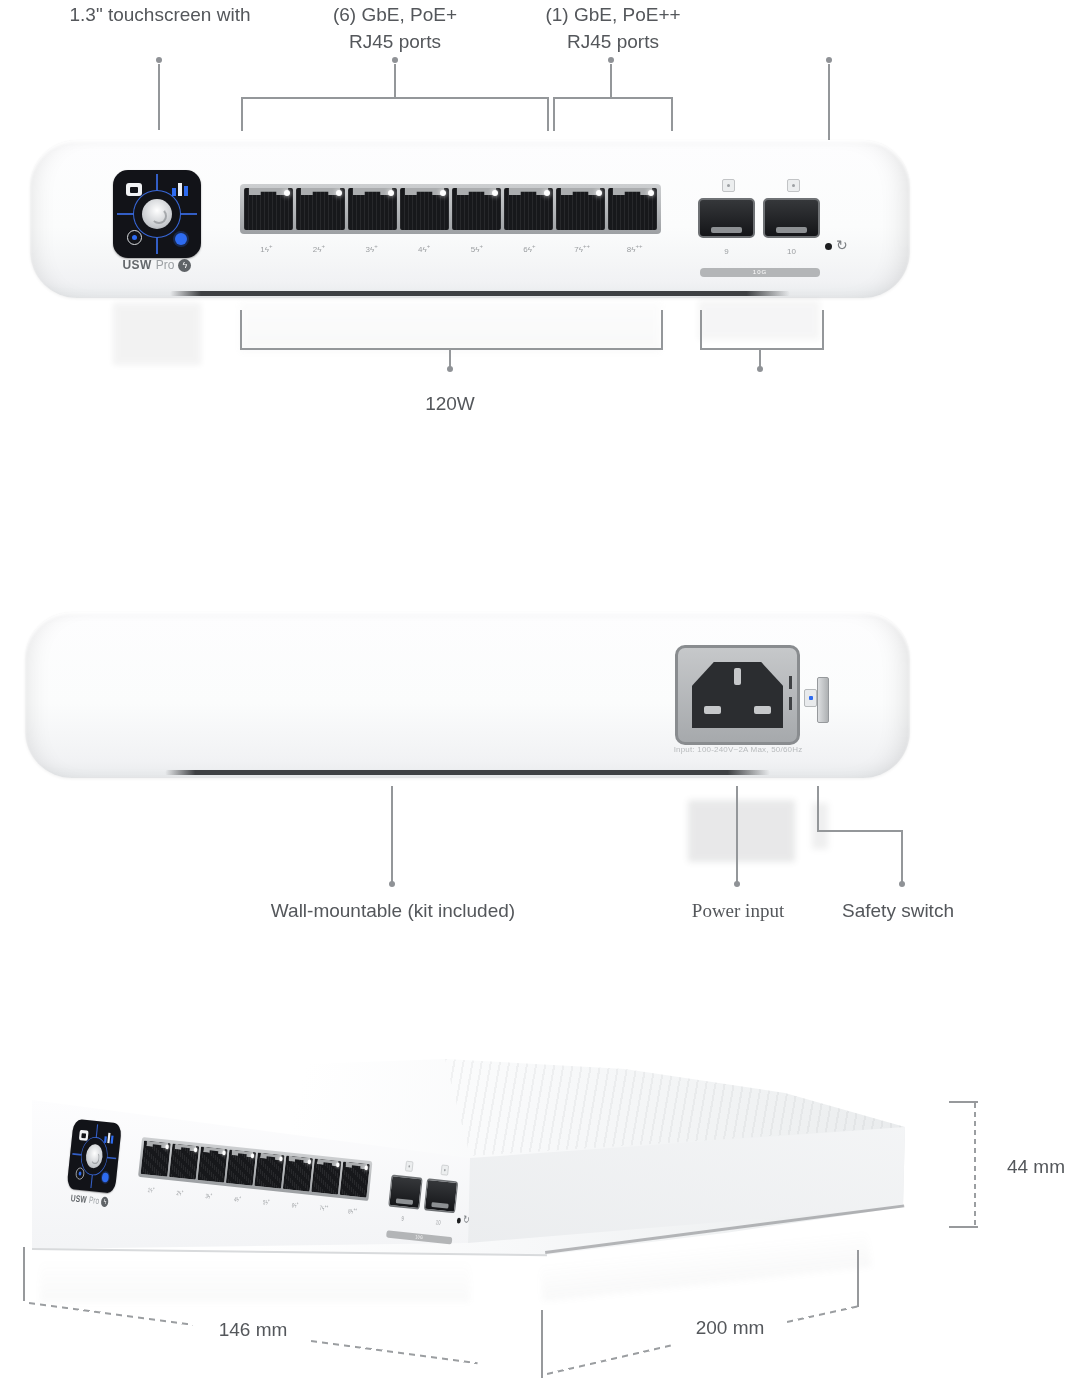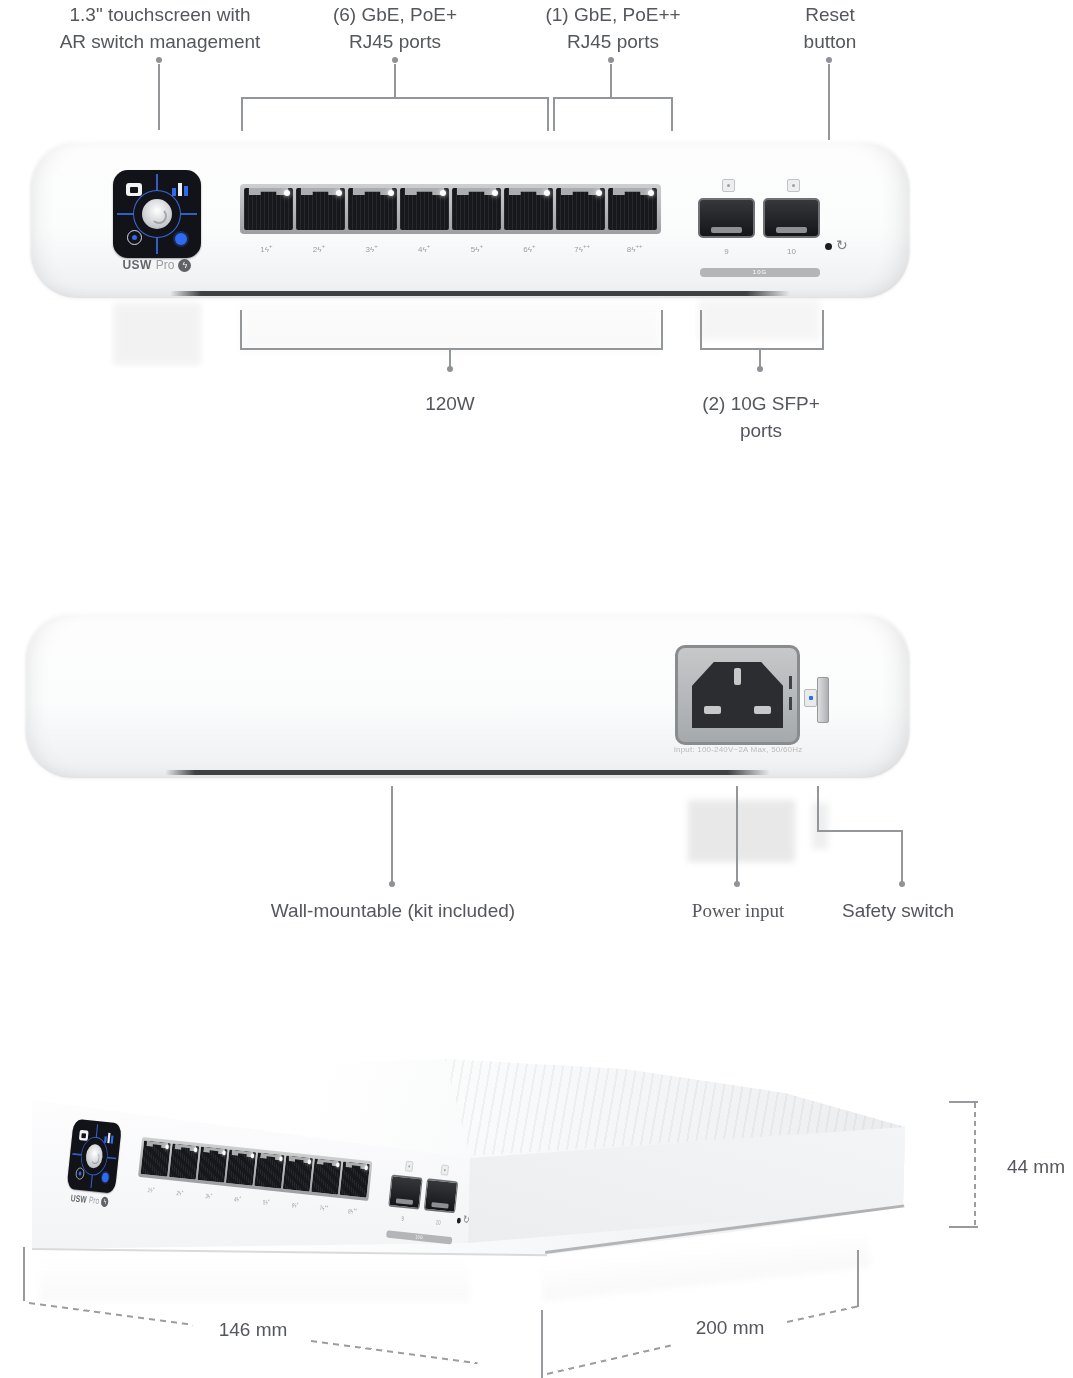--- a/index.html
+++ b/index.html
@@ -121,33 +121,28 @@
   
   .ghost{position:absolute;filter:blur(3px);transform:scaleY(-1);}
 </style>
 </head>
 <body>
 
 <div id="stage">
 
   <div class="co-label" style="left:10px;top:1px;width:300px;">
     <div>1.3" touchscreen with</div>
-    <div>AR switch management</div>
   </div>
   <div class="co-label" style="left:295px;top:1px;width:200px;">
     <div>(6) GbE, PoE+</div>
     <div>RJ45 ports</div>
   </div>
   <div class="co-label" style="left:513px;top:1px;width:200px;">
     <div>(1) GbE, PoE++</div>
     <div>RJ45 ports</div>
-  </div>
-  <div class="co-label" style="left:730px;top:1px;width:200px;">
-    <div>Reset</div>
-    <div>button</div>
   </div>
 
   <div class="co-dot" style="left:156px;top:57px;"></div>
   <div class="co-line" style="left:158px;top:64px;height:66px;"></div>
   <div class="co-dot" style="left:392px;top:57px;"></div>
   <div class="co-line" style="left:394px;top:64px;height:34px;"></div>
   <div class="bracket-down" style="left:241px;top:97px;width:304px;height:32px;"></div>
   <div class="co-dot" style="left:608px;top:57px;"></div>
   <div class="co-line" style="left:610px;top:64px;height:34px;"></div>
   <div class="bracket-down" style="left:553px;top:97px;width:116px;height:32px;"></div>
@@ -215,24 +210,20 @@
 
   <div class="bracket-up" style="left:240px;top:310px;width:419px;height:38px;"></div>
   <div class="co-line" style="left:449px;top:348px;height:19px;"></div>
   <div class="co-dot" style="left:447px;top:366px;"></div>
   <div class="co-label" style="left:300px;top:390px;width:300px;">
     <div>120W</div>
   </div>
   <div class="bracket-up" style="left:700px;top:310px;width:120px;height:38px;"></div>
   <div class="co-line" style="left:759px;top:348px;height:19px;"></div>
   <div class="co-dot" style="left:757px;top:366px;"></div>
-  <div class="co-label" style="left:661px;top:390px;width:200px;">
-    <div>(2) 10G SFP+</div>
-    <div>ports</div>
-  </div>
 
   <div class="device" style="left:25px;top:612px;width:885px;height:166px;"></div>
   <div class="base-strip" style="left:165px;top:770px;width:605px;"></div>
 
   <div class="inlet" style="left:675px;top:645px;">
     <div class="inlet-c14">
       <span class="pin-v"></span>
       <span class="pin-l"></span>
       <span class="pin-r"></span>
     </div>

